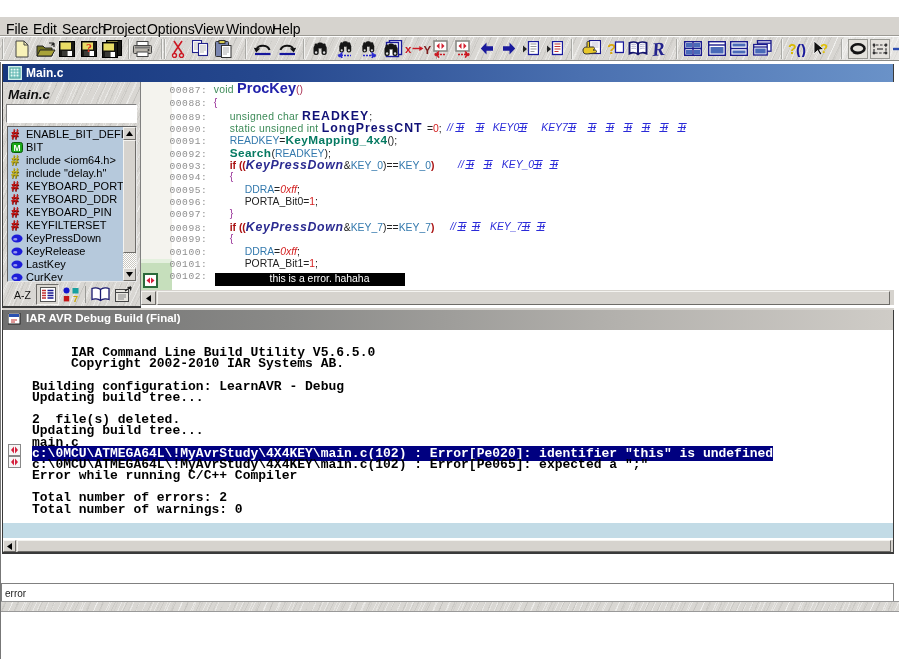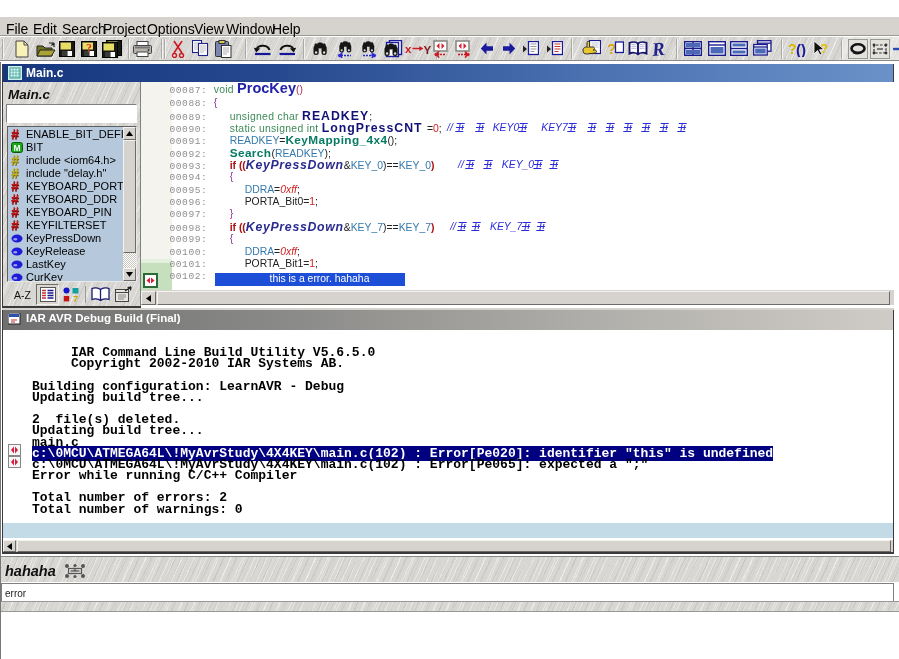--- a/index.html
+++ b/index.html
@@ -420,21 +420,21 @@
    <div class="cl" style="top:64.6px"><span class="ln">00092: </span><s class="t1"></s><span class="call">Search</span>(<span class="var">READKEY</span>);</div>
    <div class="cl" style="top:77.0px"><span class="ln">00093: </span><s class="t1"></s><span class="ifk">if </span><span class="ifk">((</span><span class="kpd">KeyPressDown</span>&amp;<span class="var">KEY_0</span>)==<span class="var">KEY_0</span><span class="ifk">)</span><span class="cm abs" style="left:288.5px;top:0">//<i class="h" style="margin:0 10px -1px 2px"></i><i class="h" style="margin:0 10px -1px 0"></i><span>KEY_0</span><i class="h" style="margin:0 8px -1px 0"></i><i class="h" style="margin:0 0 -1px 0"></i></span></div>
    <div class="cl" style="top:89.4px"><span class="ln">00094: </span><s class="t1"></s><span class="br">{</span></div>
    <div class="cl" style="top:101.7px"><span class="ln">00095: </span><s class="t2"></s><span class="var">DDRA</span>=<span class="num" style="font-style:italic">0xff</span>;</div>
    <div class="cl" style="top:114.1px"><span class="ln">00096: </span><s class="t2"></s>PORTA_Bit0=<span class="num">1</span>;</div>
    <div class="cl" style="top:126.4px"><span class="ln">00097: </span><s class="t1"></s><span class="br">}</span></div>
    <div class="cl" style="top:138.8px"><span class="ln">00098: </span><s class="t1"></s><span class="ifk">if </span><span class="ifk">((</span><span class="kpd">KeyPressDown</span>&amp;<span class="var">KEY_7</span>)==<span class="var">KEY_7</span><span class="ifk">)</span><span class="cm abs" style="left:280.7px;top:0">//<i class="h" style="margin:0 6px -1px 2px"></i><i class="h" style="margin:0 10px -1px 0"></i><span>KEY_7</span><i class="h" style="margin:0 7px -1px 0"></i><i class="h" style="margin:0 0 -1px 0"></i></span></div>
    <div class="cl" style="top:151.2px"><span class="ln">00099: </span><s class="t1"></s><span class="br">{</span></div>
    <div class="cl" style="top:163.5px"><span class="ln">00100: </span><s class="t2"></s><span class="var">DDRA</span>=<span class="num" style="font-style:italic">0xff</span>;</div>
    <div class="cl" style="top:175.9px"><span class="ln">00101: </span><s class="t2"></s>PORTA_Bit1=<span class="num">1</span>;</div>
-   <div class="cl" style="top:188.2px"><span class="ln">00102: </span><span class="abs" style="left:45px;top:3.2px;width:190px;height:12.6px;line-height:12.6px;background:#1d4ed8;color:#fff;padding-left:55px">this is a error. hahaha</span></div>
+   <div class="cl" style="top:188.2px"><span class="ln">00102: </span><span class="abs" style="left:45px;top:3.2px;width:190px;height:12.6px;line-height:12.6px;background:#000000;color:#fff;padding-left:55px">this is a error. hahaha</span></div>
   </div>
   <svg class="abs" style="left:1.5px;top:190.5px" width="15" height="15">
           <rect x="1" y="1" width="13" height="13" fill="#fff" stroke="#2a6a3a" stroke-width="2"></rect>
           <path d="M7 4.5 L3.5 7.5 L7 10.5 Z" fill="#d41f3c"></path>
           <path d="M8 4.5 L11.5 7.5 L8 10.5 Z" fill="#d41f3c"></path>
         </svg>
   <div class="hsb" style="left:0;top:208px;width:753px;height:15px">
    <div class="sbtn" style="top:1px;left:0;width:15px;height:14px">
             <svg width="5" height="7" style="display:block;margin:2.5px auto 0">
               <path d="M5 0 L5 7 L0 3.5 Z" fill="#000"></path>
@@ -483,35 +483,19 @@
  <div class="hsb" style="left:0;top:210px;width:890px;height:12px">
   <div class="sbtn" style="top:0;left:0;width:13px;height:12px">
           <svg width="5" height="7" style="display:block;margin:1.5px auto 0">
             <path d="M5 0 L5 7 L0 3.5 Z" fill="#000"></path>
           </svg>
         </div>
   <div class="abs" style="left:14px;top:0;width:874px;height:12px;background:#d6d3ce;border:1px solid;border-color:#f4f3f0 #6e6c68 #6e6c68 #f4f3f0"></div>
  </div>
 </div>
 
-<div class="abs tex" id="haha">
- <span class="t">hahaha</span>
- <svg class="abs" style="left:64px;top:6px" width="22" height="16">
-        <g fill="#555">
-          <circle cx="3" cy="3" r="2"></circle>
-          <circle cx="11" cy="2.5" r="1.6"></circle>
-          <circle cx="19" cy="3" r="2"></circle>
-          <circle cx="3" cy="13" r="2"></circle>
-          <circle cx="11" cy="13.5" r="1.6"></circle>
-          <circle cx="19" cy="13" r="2"></circle>
-        </g>
-        <rect x="4.5" y="5.5" width="13" height="5" fill="none" stroke="#555" stroke-width="1.2"></rect>
-        <path d="M6.5 8h9" stroke="#555" stroke-width="1.2"></path>
-        <path d="M11 5.5 l-1.5 2.5 h3 Z" fill="#555"></path>
-      </svg>
-</div>
 <div class="abs" id="errrow">
       <span class="t">error</span>
     </div>
 <div class="abs tex" id="texband"></div>
 <div class="abs" id="bwhite"></div>
 <div class="abs" id="lborder"></div>
 <div class="abs" style="left:2px;top:308px;width:892px;height:2px;background:#d6d3ce"></div>
 </div>
 </body></html>

